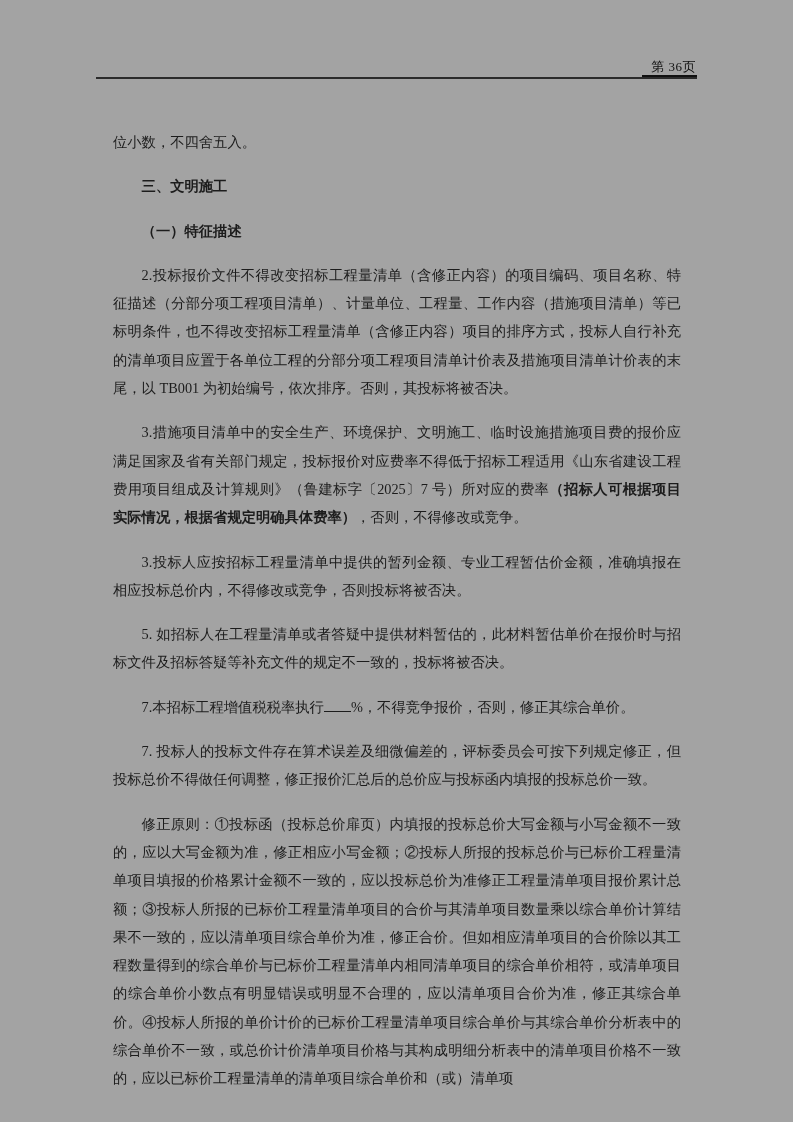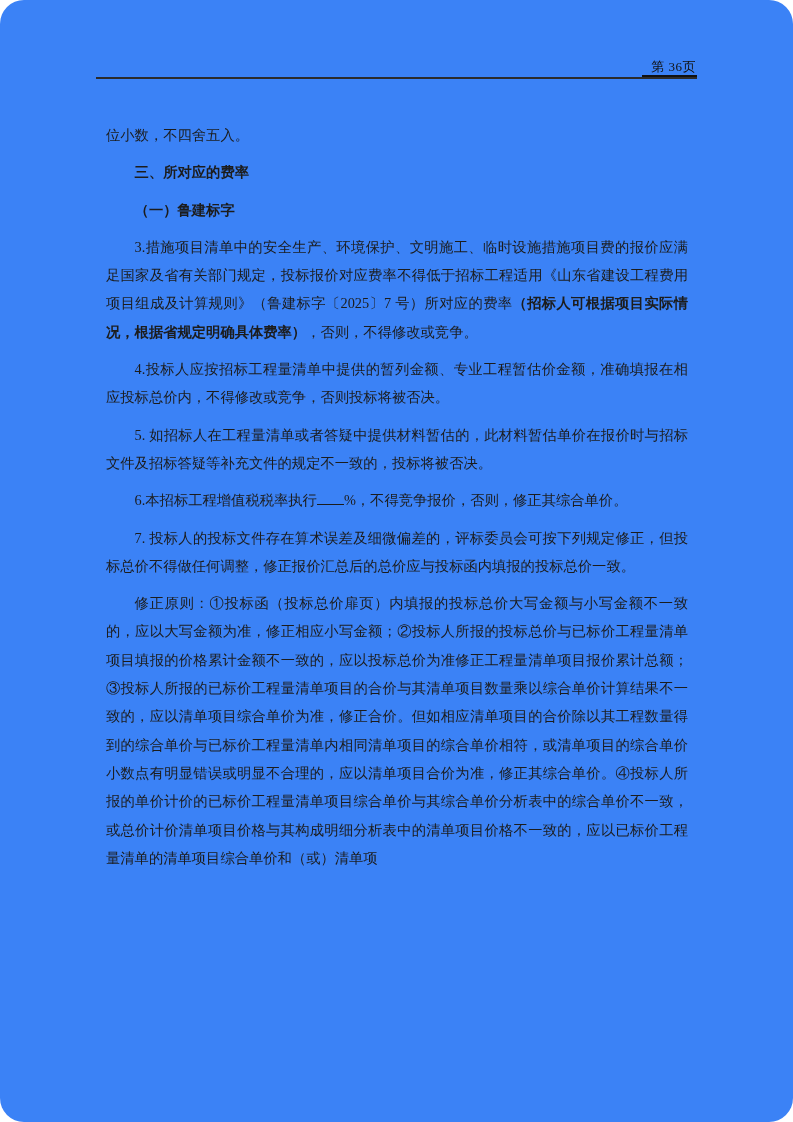--- a/index.html
+++ b/index.html
@@ -4,25 +4,24 @@
 <style>
   html, body {
     margin: 0;
     padding: 0;
     background: #ffffff;
   }
   .page {
     position: relative;
     width: 793px;
     height: 1122px;
-    background: #3b82f6;
+    background: #a3a3a3;
     overflow: hidden;
     font-family: "Liberation Serif", "DejaVu Serif", serif;
     color: #1c1c1c;
-    border-radius: 24px;
   }
   .header {
     position: absolute;
     top: 0;
     left: 96px;
     width: 601px;
     height: 79px;
     display: flex;
     align-items: flex-end;
     justify-content: flex-end;
@@ -40,21 +39,21 @@
   .content {
     position: absolute;
     top: 112px;
     left: 97px;
     width: 600px;
     font-size: 14.3px;
     line-height: 28.3px;
     text-align: justify;
   }
   .para {
-    margin: 9px;
+    margin: 16px;
     text-indent: 2em;
   }
   .para.body-noindent {
     text-indent: 0;
   }
   .para.heading {
     font-weight: 700;
     text-align: left;
   }
   .bold {
@@ -70,22 +69,23 @@
 </style>
 </head>
 <body>
 
 <div class="page">
   <div class="header">
     <span class="page-number">第 36页</span>
   </div>
   <div class="content">
       <p class="para body-noindent"><span>位小数，不四舍五入。</span></p>
-      <p class="para heading"><span class="bold">三、所对应的费率</span></p>
-      <p class="para heading"><span class="bold">（一）鲁建标字</span></p>
+      <p class="para heading"><span class="bold">三、文明施工</span></p>
+      <p class="para heading"><span class="bold">（一）特征描述</span></p>
+      <p class="para body"><span>2.投标报价文件不得改变招标工程量清单（含修正内容）的项目编码、项目名称、特征描述（分部分项工程项目清单）、计量单位、工程量、工作内容（措施项目清单）等已标明条件，也不得改变招标工程量清单（含修正内容）项目的排序方式，投标人自行补充的清单项目应置于各单位工程的分部分项工程项目清单计价表及措施项目清单计价表的末尾，以 TB001 为初始编号，依次排序。否则，其投标将被否决。</span></p>
       <p class="para body"><span>3.措施项目清单中的安全生产、环境保护、文明施工、临时设施措施项目费的报价应满足国家及省有关部门规定，投标报价对应费率不得低于招标工程适用《山东省建设工程费用项目组成及计算规则》（鲁建标字〔2025〕7 号）所对应的费率</span><span class="bold">（招标人可根据项目实际情况，根据省规定明确具体费率）</span><span>，否则，不得修改或竞争。</span></p>
-      <p class="para body"><span>4.投标人应按招标工程量清单中提供的暂列金额、专业工程暂估价金额，准确填报在相应投标总价内，不得修改或竞争，否则投标将被否决。</span></p>
+      <p class="para body"><span>3.投标人应按招标工程量清单中提供的暂列金额、专业工程暂估价金额，准确填报在相应投标总价内，不得修改或竞争，否则投标将被否决。</span></p>
       <p class="para body"><span>5. 如招标人在工程量清单或者答疑中提供材料暂估的，此材料暂估单价在报价时与招标文件及招标答疑等补充文件的规定不一致的，投标将被否决。</span></p>
-      <p class="para body"><span>6.本招标工程增值税税率执行</span><span class="blank-underline"></span><span>%，不得竞争报价，否则，修正其综合单价。</span></p>
+      <p class="para body"><span>7.本招标工程增值税税率执行</span><span class="blank-underline"></span><span>%，不得竞争报价，否则，修正其综合单价。</span></p>
       <p class="para body"><span>7. 投标人的投标文件存在算术误差及细微偏差的，评标委员会可按下列规定修正，但投标总价不得做任何调整，修正报价汇总后的总价应与投标函内填报的投标总价一致。</span></p>
       <p class="para body"><span>修正原则：①投标函（投标总价扉页）内填报的投标总价大写金额与小写金额不一致的，应以大写金额为准，修正相应小写金额；②投标人所报的投标总价与已标价工程量清单项目填报的价格累计金额不一致的，应以投标总价为准修正工程量清单项目报价累计总额；③投标人所报的已标价工程量清单项目的合价与其清单项目数量乘以综合单价计算结果不一致的，应以清单项目综合单价为准，修正合价。但如相应清单项目的合价除以其工程数量得到的综合单价与已标价工程量清单内相同清单项目的综合单价相符，或清单项目的综合单价小数点有明显错误或明显不合理的，应以清单项目合价为准，修正其综合单价。④投标人所报的单价计价的已标价工程量清单项目综合单价与其综合单价分析表中的综合单价不一致，或总价计价清单项目价格与其构成明细分析表中的清单项目价格不一致的，应以已标价工程量清单的清单项目综合单价和（或）清单项</span></p>
     </div>
 </div>
 
 </body></html>

